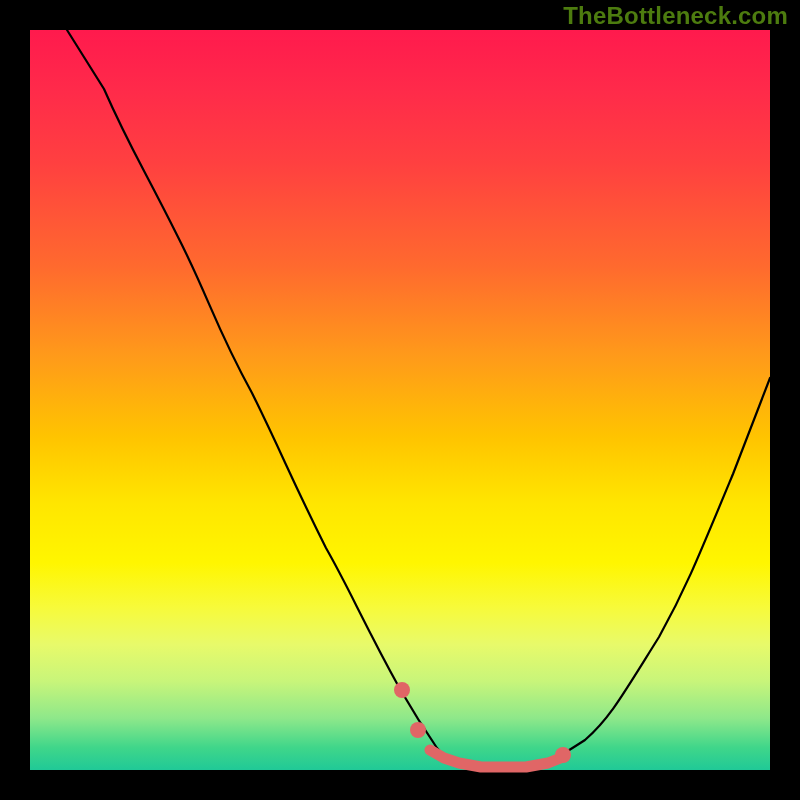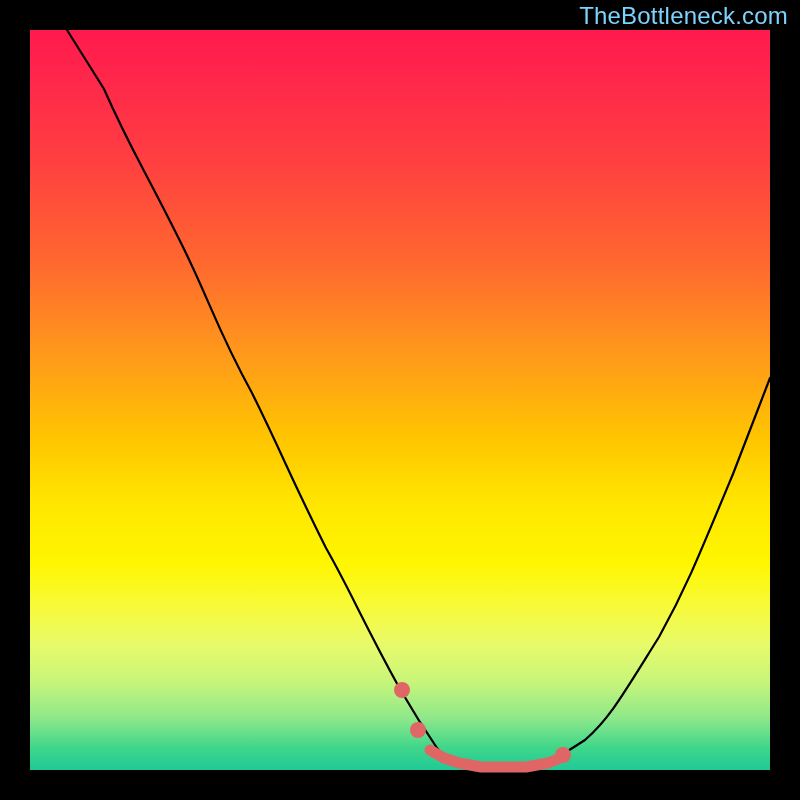--- a/index.html
+++ b/index.html
@@ -40,23 +40,23 @@
       #c8f57a 88%,
       #8ee88a 93%,
       #3fd68a 97%,
       #20c997 100%
     );
   }
   .watermark {
     position: absolute;
     top: 2px;
     right: 12px;
-    color: #7dd3fc;
+    color: #4d7c0f;
     font-size: 24px;
-    font-weight: 400;
+    font-weight: 700;
     letter-spacing: 0.2px;
     z-index: 5;
   }
   svg.curve {
     position: absolute;
     left: 0;
     top: 0;
     width: 740px;
     height: 740px;
     overflow: visible;

